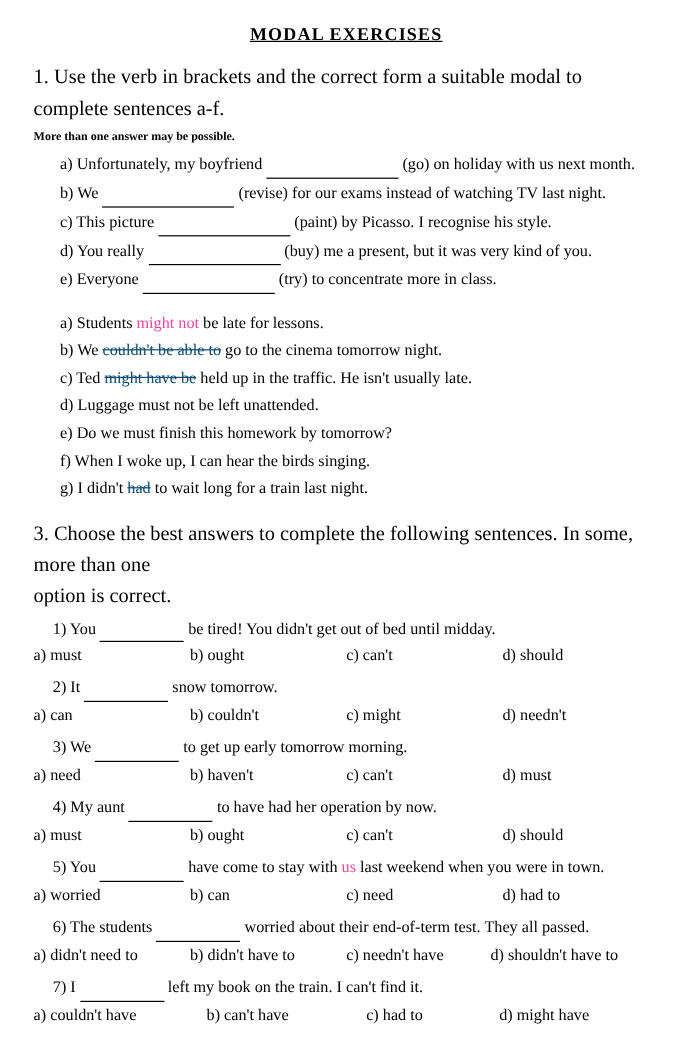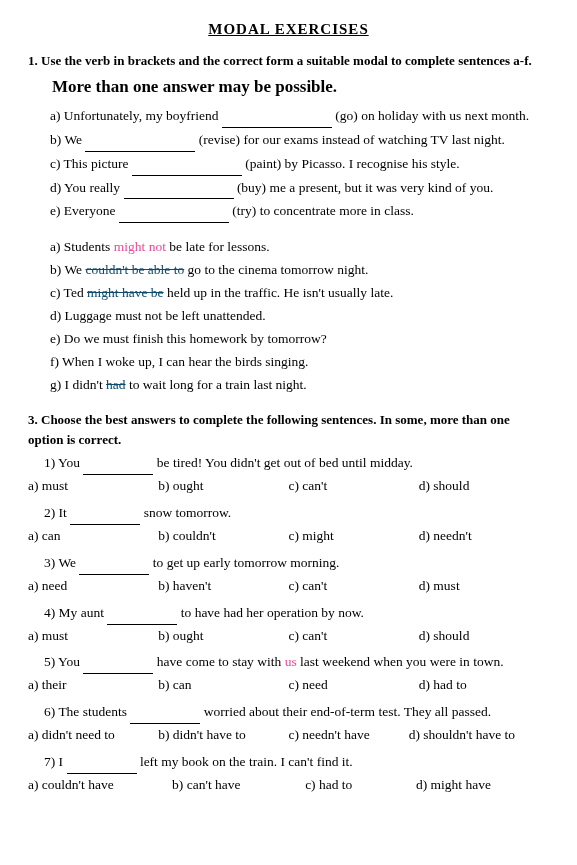--- a/index.html
+++ b/index.html
@@ -15,22 +15,22 @@
     }
     h1 {
       text-align: center;
       font-size: 15px;
       font-weight: bold;
       text-decoration: underline;
       margin-bottom: 10px;
       letter-spacing: 1px;
     }
     .section { margin-bottom: 14px; }
-    .instruction { font-weight: bold; font-size: 13px; margin-bottom: 3px; }
-    .instruction-sub { font-weight: bold; font-size: 17px; margin-bottom: 5px; margin-left: 24px; }
+    .instruction { font-weight: normal; font-size: 17px; margin-bottom: 3px; }
+    .instruction-sub { font-weight: bold; font-size: 10px; margin-bottom: 5px; }
     .exercise-item { margin-left: 22px; margin-bottom: 2px; font-size: 13.5px; }
     .blank { display: inline-block; border-bottom: 1px solid #000; min-width: 110px; }
     .blank-sm { display: inline-block; border-bottom: 1px solid #000; min-width: 70px; }
     .error { color: #0c4a6e; text-decoration: line-through; }
     .blue { color: #ec4899; }
     .q-block { margin-bottom: 6px; }
     .q-line { margin-left: 16px; margin-bottom: 1px; }
     .options-row { display: flex; flex-direction: row; margin-bottom: 4px; }
     .opt { flex: 1; font-size: 13.5px; }
   </style>
@@ -137,21 +137,21 @@
       <div class="opt">c) can't</div>
       <div class="opt">d) should</div>
     </div>
   </div>
 
   <div class="q-block">
     <div class="q-line">
       5) You <span class="blank-sm">&nbsp;&nbsp;&nbsp;&nbsp;&nbsp;&nbsp;&nbsp;&nbsp;</span> have come to stay with <span class="blue">us</span> last weekend when you were in town.
     </div>
     <div class="options-row">
-      <div class="opt">a) their</div>
+      <div class="opt">a) worried</div>
       <div class="opt">b) can</div>
       <div class="opt">c) need</div>
       <div class="opt">d) had to</div>
     </div>
   </div>
 
   <div class="q-block">
     <div class="q-line">
       6) The students <span class="blank-sm">&nbsp;&nbsp;&nbsp;&nbsp;&nbsp;&nbsp;&nbsp;&nbsp;</span> worried about their end-of-term test. They all passed.
     </div>

